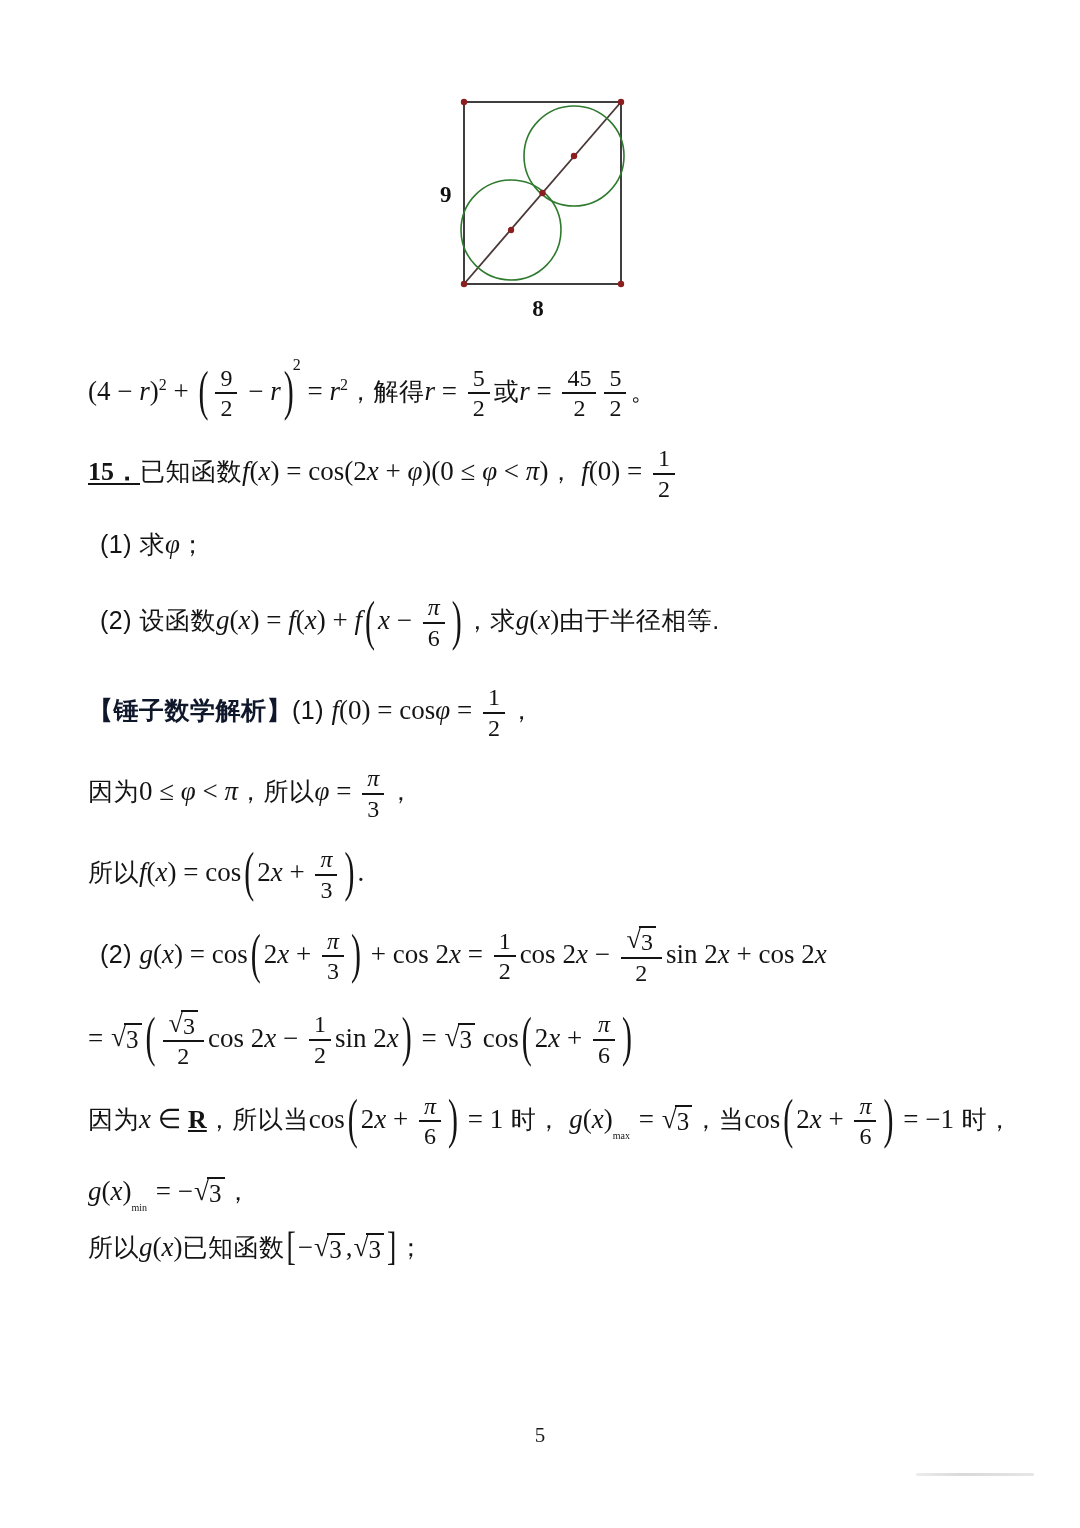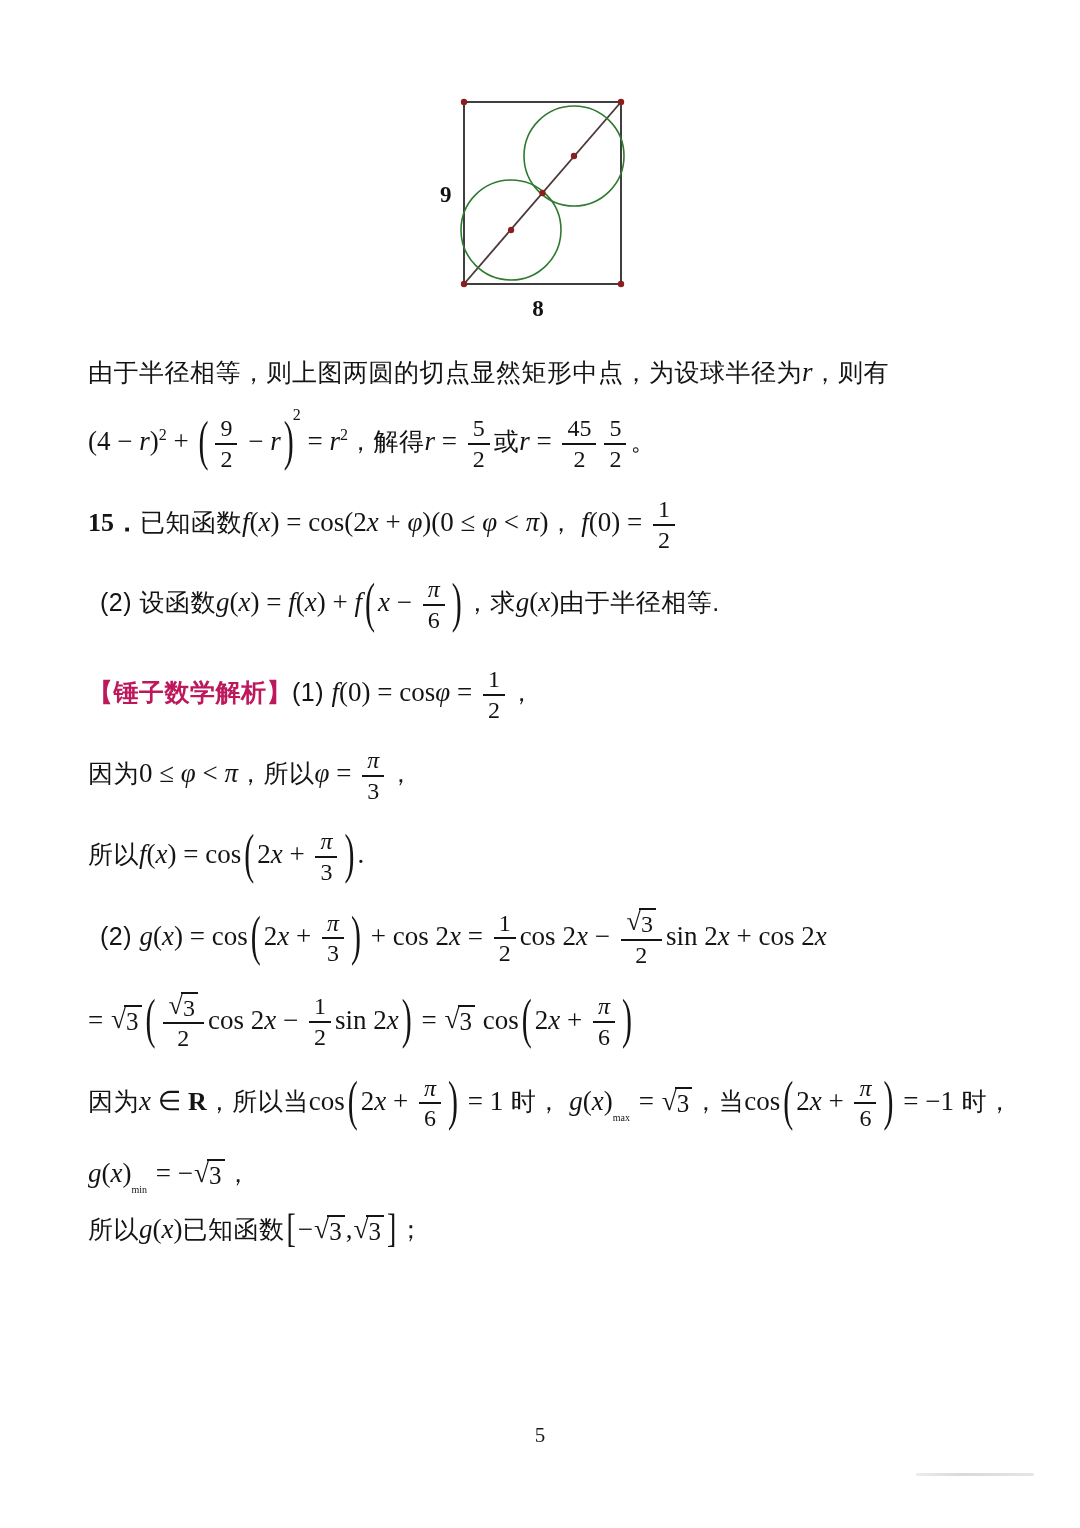--- a/index.html
+++ b/index.html
@@ -12,22 +12,22 @@
   .figure-wrap{padding-top:92px;display:flex;justify-content:center;}
   .figure-wrap svg{display:block;}
   .fig-label{font-family:"Liberation Serif",serif;font-weight:bold;font-size:23px;fill:#111111;}
   
   .content{padding:26px 60px 0 88px;}
   .line{margin-bottom:23px;white-space:nowrap;font-size:25px;line-height:1.35;}
   .line.gap-lg{margin-bottom:32px;}
   .line.gap-sm{margin-bottom:14px;}
   .line.ind{padding-left:12px;}
   .tk-txt{font-family:"Liberation Sans",sans-serif;font-weight:500;letter-spacing:0.5px;}
-  .tk-label{font-family:"Liberation Sans",sans-serif;font-weight:700;color:#be185d;letter-spacing:0.5px;}
-  .tk-bf{font-family:"Liberation Serif",serif;font-weight:700;font-size:26px;}
+  .tk-label{font-family:"Liberation Sans",sans-serif;font-weight:700;color:#0f172a;letter-spacing:0.5px;}
+  .tk-bf{font-family:"Liberation Serif",serif;font-weight:700;font-size:26px;text-decoration:underline;}
   .tk-mi{font-family:"Liberation Serif",serif;font-style:italic;font-size:27px;}
   .tk-mr{font-family:"Liberation Serif",serif;font-size:27px;}
   .tk-sup{font-family:"Liberation Serif",serif;font-size:16px;vertical-align:10px;}
   .tk-suph{font-family:"Liberation Serif",serif;font-size:16px;vertical-align:30px;margin-left:-4px;}
   .tk-sub{font-family:"Liberation Serif",serif;font-size:10px;vertical-align:-11px;margin-right:2px;}
   .tk-frac{display:inline-flex;flex-direction:column;align-items:center;vertical-align:middle;
            margin:0 4px;font-family:"Liberation Serif",serif;font-size:24px;line-height:1.12;}
   .tk-frac .tk-mi,.tk-frac .tk-mr{font-size:24px;}
   .tk-num{border-bottom:2px solid #141414;padding:0 5px 1px;display:inline-flex;align-items:flex-end;justify-content:center;}
   .tk-den{padding-top:1px;}
@@ -62,38 +62,38 @@
       <circle cx="97" cy="138" r="3.2" fill="#8b1f1f"></circle>
       <circle cx="160" cy="64" r="3.2" fill="#8b1f1f"></circle>
       <circle cx="128.5" cy="101" r="3.2" fill="#8b1f1f"></circle>
       <text class="fig-label" x="26" y="110">9</text>
       <text class="fig-label" x="124" y="224" text-anchor="middle">8</text>
     </svg>
   </div>
 
   <div class="content">
     <div id="lines">
-        <div class="line gap-sm"><span class="tk-txt">由于半径相等，则上图两圆的切点显然矩形中点，为设球半径为</span><span class="tk-mi">r</span><span class="tk-txt">，则有</span></div>
         <div class="line "><span class="tk-mr">(4 − </span><span class="tk-mi">r</span><span class="tk-mr">)</span><span class="tk-sup">2</span><span class="tk-mr"> + </span><span class="tk-bigp">(</span><span class="tk-frac">
             <span class="tk-num">9</span>
             <span class="tk-den">2</span>
           </span><span class="tk-mr"> − </span><span class="tk-mi">r</span><span class="tk-bigp">)</span><span class="tk-suph">2</span><span class="tk-mr"> = </span><span class="tk-mi">r</span><span class="tk-sup">2</span><span class="tk-txt">，解得</span><span class="tk-mi">r</span><span class="tk-mr"> = </span><span class="tk-frac">
             <span class="tk-num">5</span>
             <span class="tk-den">2</span>
           </span><span class="tk-txt">或</span><span class="tk-mi">r</span><span class="tk-mr"> = </span><span class="tk-frac">
             <span class="tk-num">45</span>
             <span class="tk-den">2</span>
           </span><span class="tk-frac">
             <span class="tk-num">5</span>
             <span class="tk-den">2</span>
           </span><span class="tk-txt">。</span></div>
         <div class="line "><span class="tk-bf">15．</span><span class="tk-txt">已知函数</span><span class="tk-mi">f</span><span class="tk-mr">(</span><span class="tk-mi">x</span><span class="tk-mr">) = cos(</span><span class="tk-mr">2</span><span class="tk-mi">x</span><span class="tk-mr"> + </span><span class="tk-mi">φ</span><span class="tk-mr">)(</span><span class="tk-mr">0 ≤ </span><span class="tk-mi">φ</span><span class="tk-mr"> &lt; </span><span class="tk-mi">π</span><span class="tk-mr">)</span><span class="tk-txt">， </span><span class="tk-mi">f</span><span class="tk-mr">(0) = </span><span class="tk-frac">
             <span class="tk-num">1</span>
             <span class="tk-den">2</span>
           </span></div>
+        <div class="line ind gap-lg"><span class="tk-txt">(1) 求</span><span class="tk-mi">φ</span><span class="tk-txt">；</span></div>
         <div class="line ind gap-lg"><span class="tk-txt">(2) 设函数</span><span class="tk-mi">g</span><span class="tk-mr">(</span><span class="tk-mi">x</span><span class="tk-mr">) = </span><span class="tk-mi">f</span><span class="tk-mr">(</span><span class="tk-mi">x</span><span class="tk-mr">) + </span><span class="tk-mi">f</span><span class="tk-bigp">(</span><span class="tk-mi">x</span><span class="tk-mr"> − </span><span class="tk-frac">
             <span class="tk-num">
               <span class="tk-mi">π</span>
             </span>
             <span class="tk-den">6</span>
           </span><span class="tk-bigp">)</span><span class="tk-txt">，求</span><span class="tk-mi">g</span><span class="tk-mr">(</span><span class="tk-mi">x</span><span class="tk-mr">)</span><span class="tk-txt">由于半径相等.</span></div>
         <div class="line "><span class="tk-label">【锤子数学解析】</span><span class="tk-txt">(1)  </span><span class="tk-mi">f</span><span class="tk-mr">(0) = cos</span><span class="tk-mi">φ</span><span class="tk-mr"> = </span><span class="tk-frac">
             <span class="tk-num">1</span>
             <span class="tk-den">2</span>
           </span><span class="tk-txt">，</span></div>

